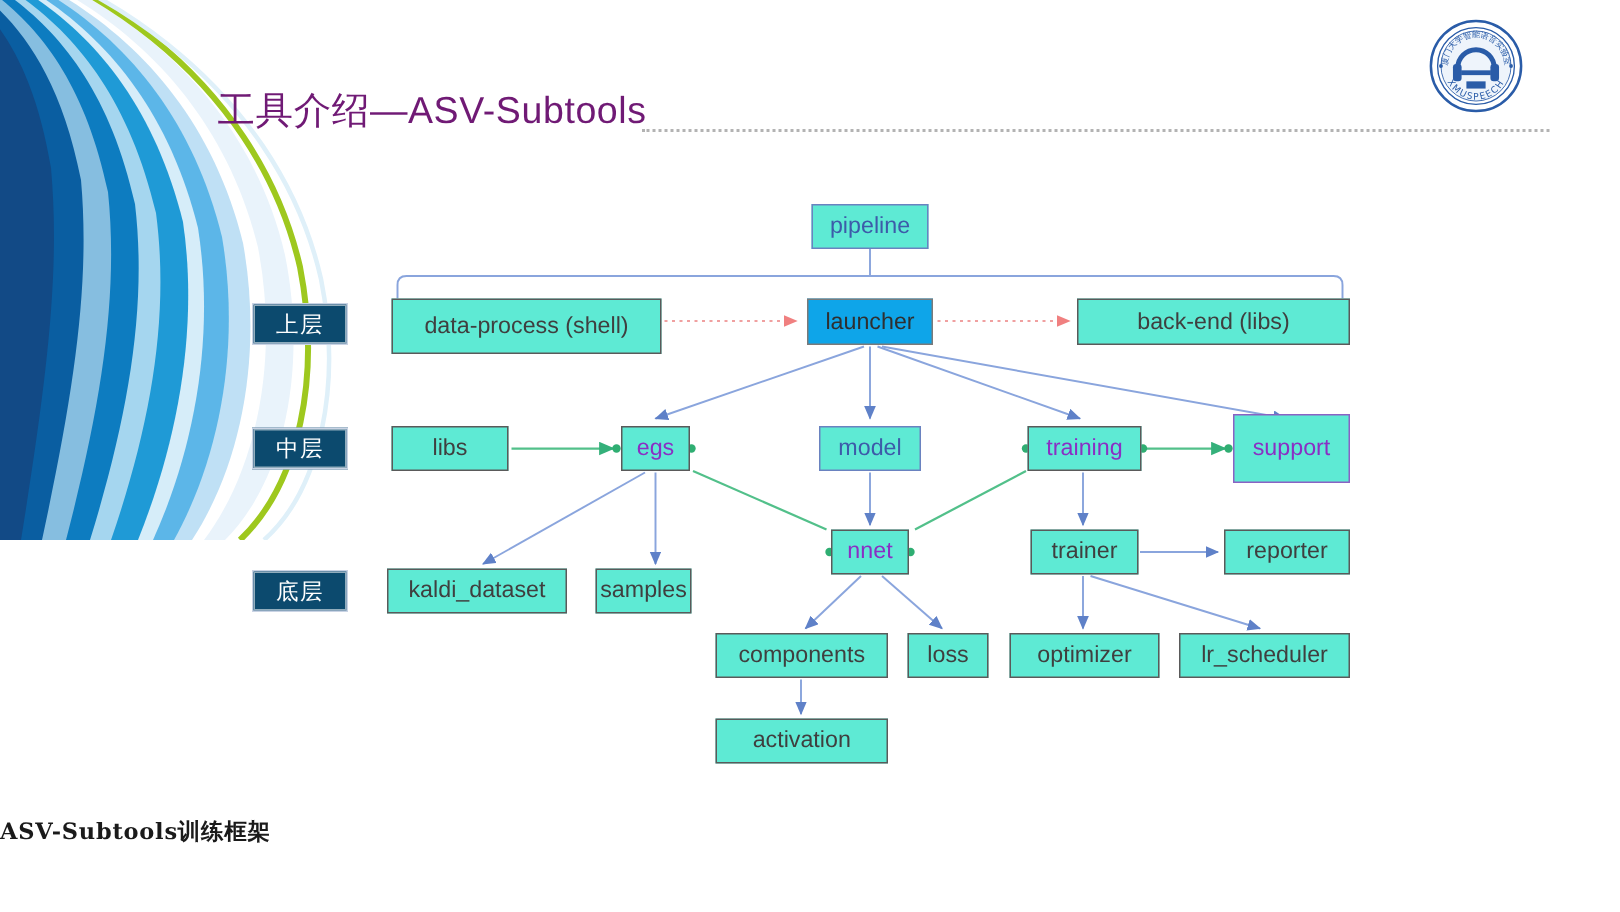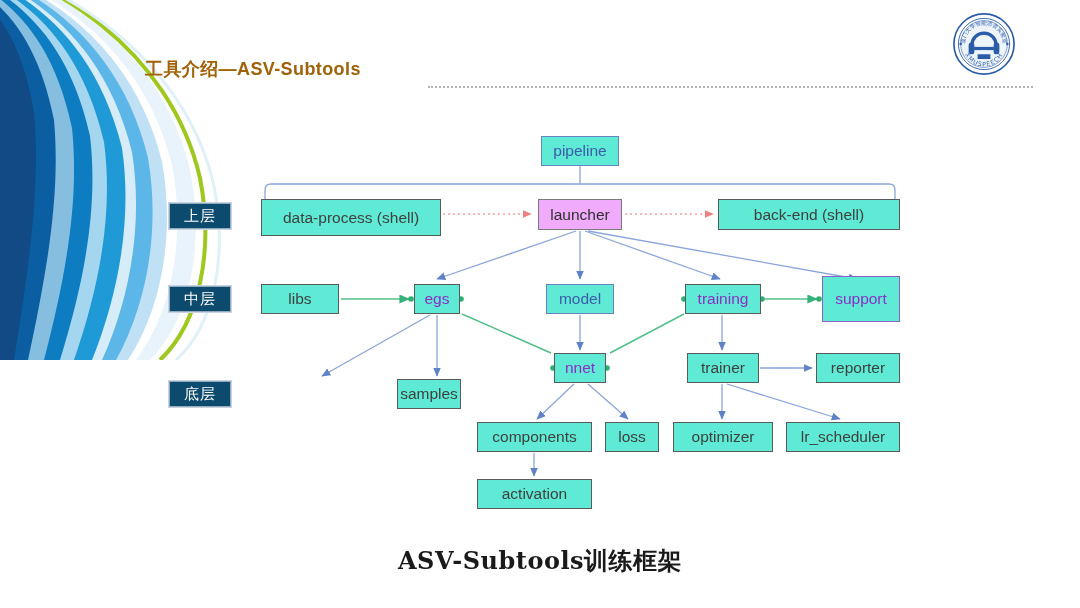--- a/index.html
+++ b/index.html
@@ -12,21 +12,21 @@
   }
   #slide{position:absolute;inset:0;width:1080px;height:608px;overflow:hidden;background:#fff;}
 
   
   #deco{position:absolute;left:0;top:0;width:300px;height:360px;pointer-events:none;}
 
   
   #header{position:absolute;left:0;top:0;width:1080px;height:100px;}
   #page-title{
     position:absolute;left:145px;top:57px;
-    font-size:18px;font-weight:bold;color:#a16207;
+    font-size:25px;font-weight:normal;color:#701a75;
     letter-spacing:.4px;white-space:nowrap;
   }
   #title-rule{
     position:absolute;left:428px;top:86px;width:605px;height:0;
     border-top:2px dotted #a6a6a6;opacity:.85;
   }
   #logo{
     position:absolute;left:947px;top:12px;width:74px;height:64px;
   }
 
@@ -50,26 +50,26 @@
   .node{
     position:absolute;box-sizing:border-box;
     display:flex;align-items:center;justify-content:center;
     background:#5eead4;border:1.4px solid #5a5a5a;
     font-size:15.5px;color:#3f3f3f;white-space:nowrap;
     line-height:1;
   }
   .node.blue  {border-color:#6a82c0;color:#3d5ba9;}
   .node.purple{color:#8a2fc4;}
   .node.purple-b{border-color:#8a62c4;color:#8a2fc4;}
-  .node.launcher{background:#f0abfc;border-color:#7a7a7a;color:#2f2f2f;}
+  .node.launcher{background:#0ea5e9;border-color:#7a7a7a;color:#2f2f2f;}
 
   
   #caption{
     position:absolute;left:0;top:545px;width:1080px;
-    text-align:center;font-size:24px;font-weight:bold;color:#1a1a1a;
+    font-size:15px;font-weight:bold;color:#1a1a1a;
     font-family:"DejaVu Serif","Liberation Serif",serif;
     letter-spacing:.5px;
   }
 </style>
 </head>
 <body>
 
 <div id="slide">
 
   <svg id="deco" viewBox="0 0 300 360" preserveAspectRatio="none" aria-hidden="true">
@@ -190,28 +190,29 @@
         <circle cx="762" cy="299" r="2.8"></circle>
         <circle cx="819" cy="299" r="2.8"></circle>
         <circle cx="553" cy="368" r="2.8"></circle>
         <circle cx="607" cy="368" r="2.8"></circle>
       </g>
     </svg>
 
     <div class="node blue" style="left:541px;top:136px;width:78px;height:30px;">pipeline</div>
     <div class="node" style="left:261px;top:199px;width:180px;height:37px;">data-process (shell)</div>
     <div class="node launcher" style="left:538px;top:199px;width:84px;height:31px;">launcher</div>
-    <div class="node" style="left:718px;top:199px;width:182px;height:31px;">back-end (shell)</div>
+    <div class="node" style="left:718px;top:199px;width:182px;height:31px;">back-end (libs)</div>
 
     <div class="node" style="left:261px;top:284px;width:78px;height:30px;">libs</div>
     <div class="node purple" style="left:414px;top:284px;width:46px;height:30px;">egs</div>
     <div class="node blue" style="left:546px;top:284px;width:68px;height:30px;">model</div>
     <div class="node purple" style="left:685px;top:284px;width:76px;height:30px;">training</div>
     <div class="node purple-b" style="left:822px;top:276px;width:78px;height:46px;">support</div>
 
+    <div class="node" style="left:258px;top:379px;width:120px;height:30px;">kaldi_dataset</div>
     <div class="node" style="left:397px;top:379px;width:64px;height:30px;">samples</div>
     <div class="node purple" style="left:554px;top:353px;width:52px;height:30px;">nnet</div>
     <div class="node" style="left:687px;top:353px;width:72px;height:30px;">trainer</div>
     <div class="node" style="left:816px;top:353px;width:84px;height:30px;">reporter</div>
 
     <div class="node" style="left:477px;top:422px;width:115px;height:30px;">components</div>
     <div class="node" style="left:605px;top:422px;width:54px;height:30px;">loss</div>
     <div class="node" style="left:673px;top:422px;width:100px;height:30px;">optimizer</div>
     <div class="node" style="left:786px;top:422px;width:114px;height:30px;">lr_scheduler</div>
     <div class="node" style="left:477px;top:479px;width:115px;height:30px;">activation</div>

